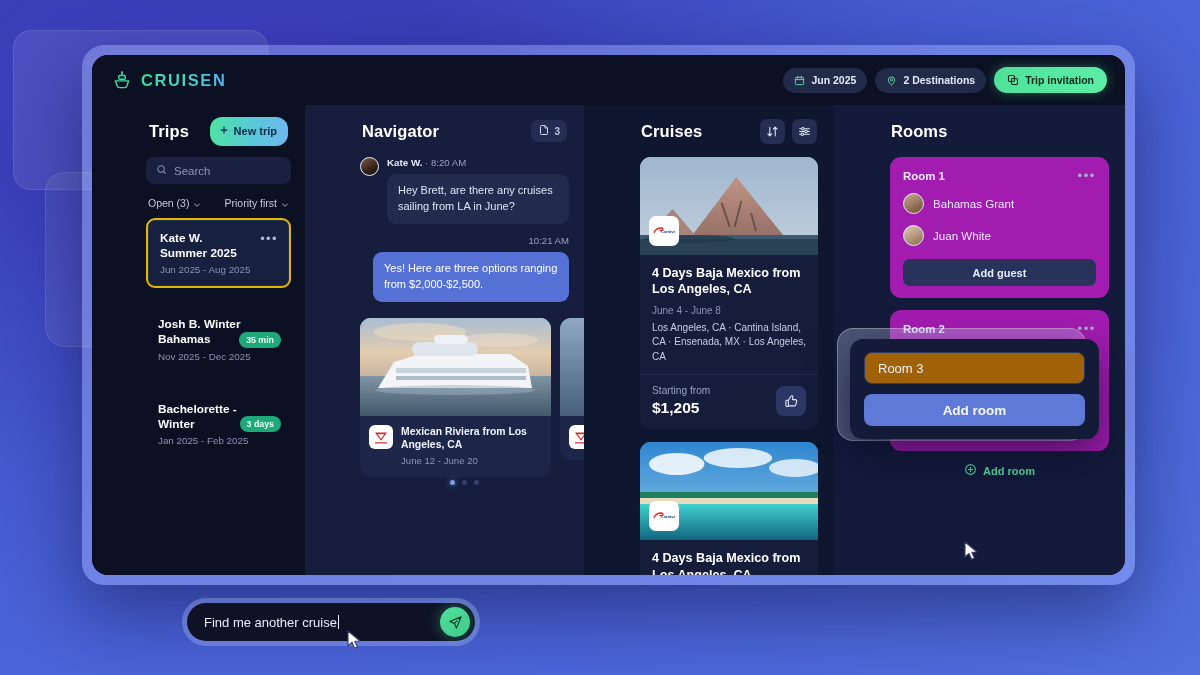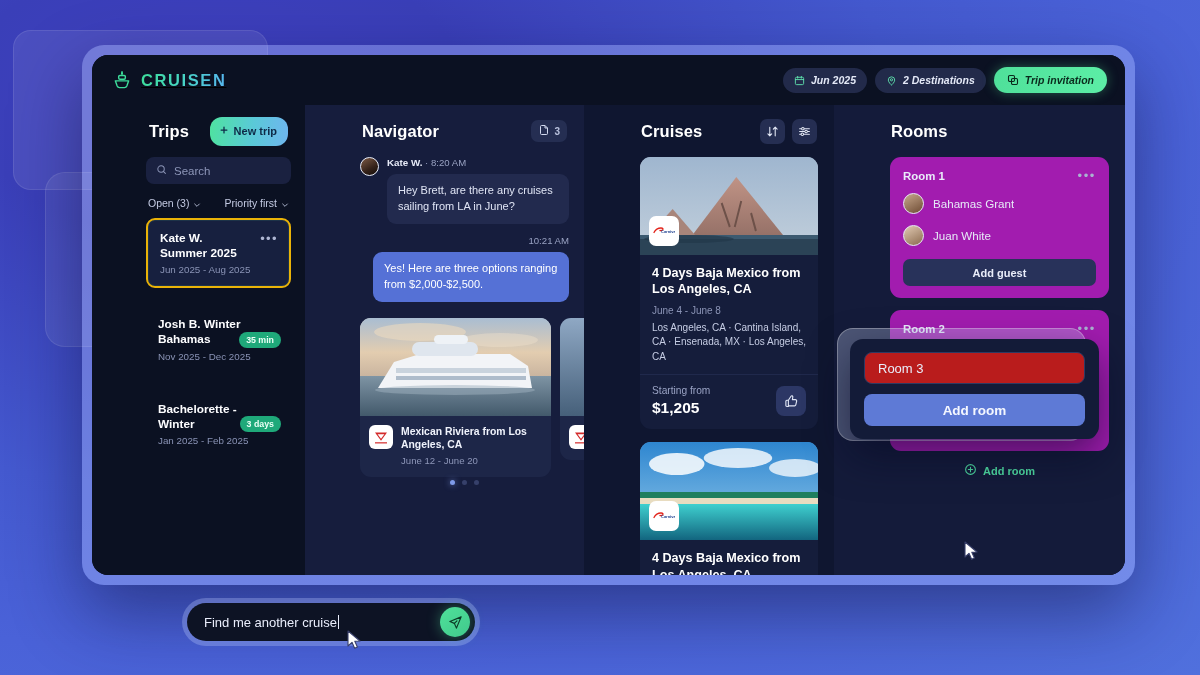--- a/index.html
+++ b/index.html
@@ -26,29 +26,29 @@
     padding: 10px; box-shadow: 0 28px 70px rgba(10,14,55,0.45);
   }
   .app {
     width: 100%; height: 100%; border-radius: 16px; overflow: hidden;
     background: #0d1327; display: flex; flex-direction: column;
   }
 
   
   .topbar { height: 50px; display: flex; align-items: center; padding: 0 18px 0 20px;
             background: #0b1122; flex: 0 0 50px; }
-  .brand { display: flex; align-items: center; gap: 9px; text-decoration: underline; }
+  .brand { display: flex; align-items: center; gap: 9px; }
   .brand-mark { width: 20px; height: 20px; }
   .brand-name { font-size: 16.5px; font-weight: 700; letter-spacing: 1.6px;
                 background: linear-gradient(95deg, #3ddc9a 0%, #46d6c0 45%, #57b6f0 100%);
                 -webkit-background-clip: text; background-clip: text; color: transparent; }
   .chips { margin-left: auto; display: flex; align-items: center; gap: 8px; }
   .chip { display: flex; align-items: center; gap: 6px; height: 25px; padding: 0 11px;
           border-radius: 13px; background: #222a4a; color: #e4e9f7;
-          font-size: 10.5px; font-weight: 600; white-space: nowrap; font-style: italic; }
+          font-size: 10.5px; font-weight: 600; white-space: nowrap; }
   .chip svg { display: block; }
   .chip-invite { background: linear-gradient(100deg,#4fe09a,#5ceea6);
                  color: #0a2a1c; font-weight: 700; padding: 0 13px; height: 26px; border-radius: 14px;
                  box-shadow: 0 0 12px rgba(80,230,150,0.35); }
 
   
   .cols { flex: 1; display: flex; min-height: 0; }
   .col { display: flex; flex-direction: column; min-height: 0; position: relative; padding-left: 40px; }
   .col-trips     { width: 213px; background: #0b1122; }
   .col-navigator { width: 279px; background: #161d3d; }
@@ -154,21 +154,21 @@
   .addroom { display: flex; align-items: center; justify-content: center; gap: 6px;
              margin-top: 4px; color: #4edba0; font-size: 11px; font-weight: 600; }
 
   
   .pop-wrap { position: absolute; left: 837px; top: 328px; width: 249px; height: 113px; z-index: 40; }
   .pop-glass { position: absolute; inset: 0; border-radius: 16px;
                background: rgba(210,222,255,0.30); border: 1px solid rgba(255,255,255,0.30); }
   .pop { position: absolute; left: 13px; top: 11px; width: 249px; height: 100px;
          border-radius: 13px; background: #131b38; padding: 13px 14px;
          box-shadow: 0 16px 40px rgba(5,8,35,0.55); }
-  .pop-input { height: 32px; border-radius: 8px; background: #b91c1c;
+  .pop-input { height: 32px; border-radius: 8px; background: #a16207;
                border: 1px solid #2e3a63; display: flex; align-items: center; padding: 0 13px;
                font-size: 13px; color: #e9eefb; }
   .pop-btn { margin-top: 10px; height: 32px; border-radius: 8px; background: #5e7ad6;
              display: flex; align-items: center; justify-content: center;
              font-size: 13.5px; color: #f4f7ff; font-weight: 600; }
 
   
   .chatbar-wrap { position: absolute; left: 182px; top: 598px; width: 298px; height: 48px;
                   border-radius: 24px; background: rgba(190,205,255,0.30);
                   padding: 5px; z-index: 60; }

